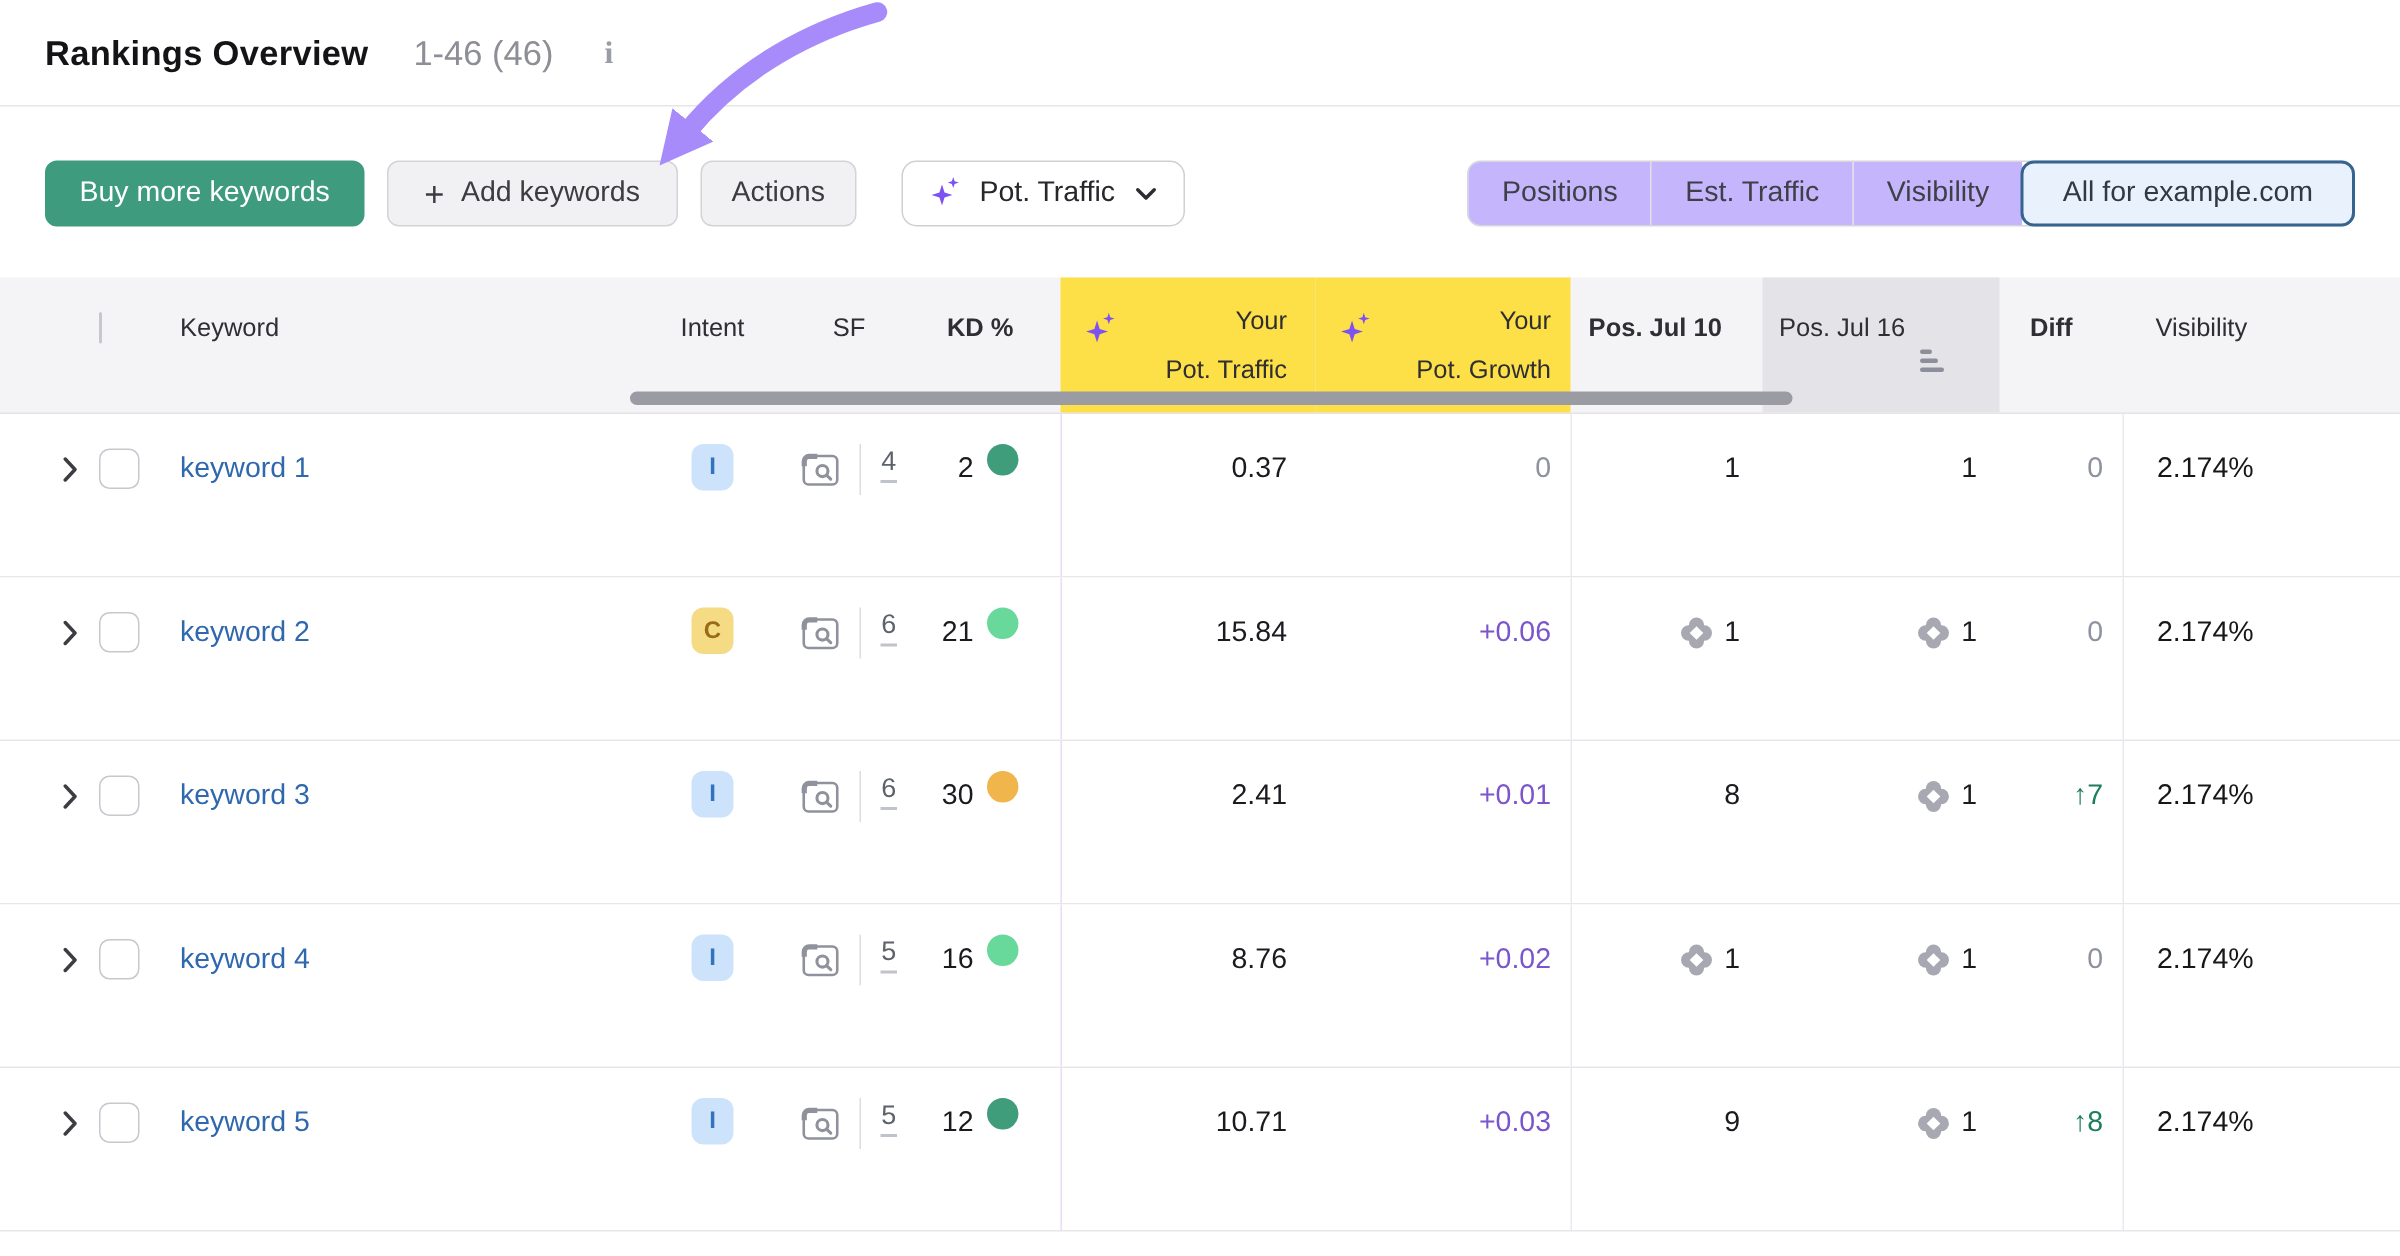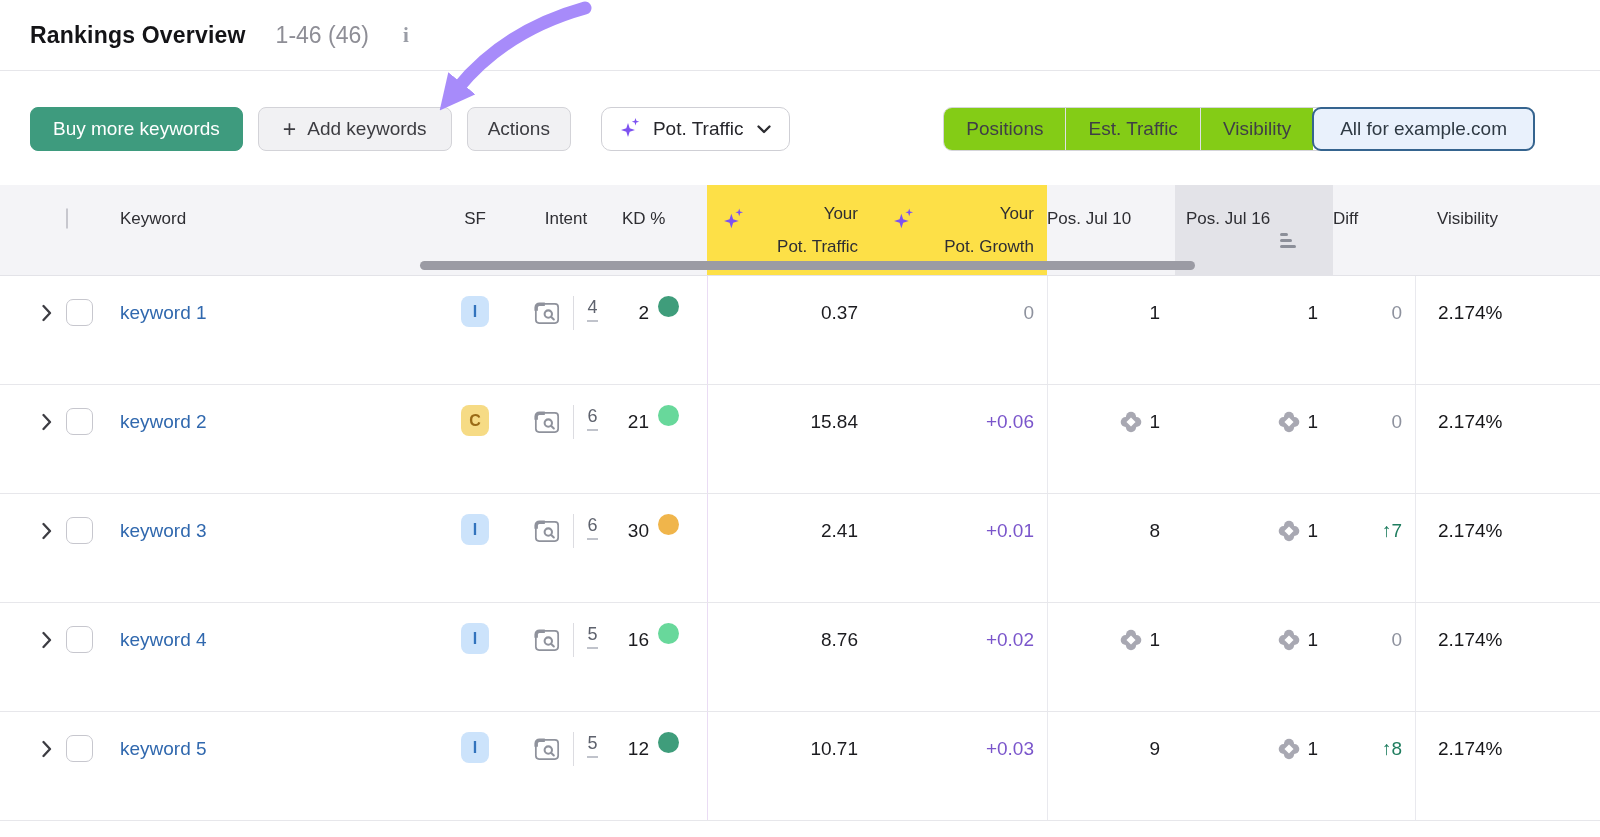--- a/index.html
+++ b/index.html
@@ -10,49 +10,49 @@
   }
   
   .titlebar { height:70px; display:flex; align-items:center; padding:0 30px;gap:20px; }
   .titlebar h1 { font-size:23px; font-weight:700; margin:0; color:#141417; letter-spacing:.2px; }
   .titlebar .range { font-size:23px; color:#8e8e96; margin-left:10px; font-weight:400; }
   .titlebar .info { font-family:"Liberation Serif", serif; font-weight:700; font-size:21px;
     color:#9a9da6; margin-left:14px; cursor:pointer; }
   .hr { height:1px; background:#e6e6ea; width:100%; }
 
   
-  .toolbar { display:flex; align-items:center; padding:0 65px 0 30px; margin-top:36px; height:44px; }
+  .toolbar { display:flex; align-items:center; padding:0 30px 0 30px; margin-top:36px; height:44px; }
   .btn { height:44px; border-radius:8px; font-size:19px; display:inline-flex; align-items:center;
          justify-content:center; cursor:pointer; border:1px solid transparent; white-space:nowrap; }
   .btn.green { background:#3e9b7e; color:#fff; border-color:#3e9b7e; padding:0 22px; margin-right:15px; font-weight:500; }
   .btn.gray  { background:#f1f1f3; color:#3c3c41; border-color:#d3d3d8; padding:0 20px; }
   .btn.add   { margin-right:15px; padding:0 24px; }
   .btn.add .plus { font-size:23px; font-weight:400; margin-right:11px; color:#3c3c41; line-height:1; }
   .btn.actions { margin-right:30px; }
   .btn.white { background:#fff; color:#26262b; border-color:#cfcfd5; border-radius:10px; padding:0 18px; }
   .btn.white .lbl { margin:0 14px 0 11px; }
 
   .segmented { margin-left:auto; display:flex; height:44px; background:#fff;
                border:1px solid #d5d5da; border-radius:9px; }
   .seg { display:flex; align-items:center; justify-content:center; font-size:19px; color:#3f3f46;
-         padding:0 22px; border-left:1px solid #e0e0e4; cursor:pointer; position:relative; background:#84cc16; }
+         padding:0 22px; border-left:1px solid #e0e0e4; cursor:pointer; position:relative; background:#c4b5fd; }
   .seg:first-child { border-left:none; border-radius:8px 0 0 8px; }
   .seg:last-child { border-radius:0 8px 8px 0; }
   .seg.selected { background:#e9f1fc; border:2px solid #35648f; border-radius:9px; margin:-1px; z-index:1;
                   color:#2f3a44; padding:0 26px; }
 
   
   .table { margin-top:34px; width:1600px; }
   .trow, .thead {
     display:grid;
     grid-template-columns:66px 44px 330px 70px 112px 85px 170px 170px 128px 158px 82px 1fr;
   }
   .thead { height:91px; background:#f4f4f7; position:relative; border-bottom:1px solid #e3e3e8; }
   .hcell { font-size:17px; color:#2e2e33; padding-top:20px; line-height:27px; }
-  .hcell.right { text-align:left; }
+  .hcell.right { text-align:center;font-weight:bold; }
   .h-kw { padding-left:10px; }
   .h-intent { text-align:center; }
   .h-sf { text-align:center; }
   .h-kd { padding-right:22px; }
   .h-purple { background:#fde047; position:relative; padding-top:12px; line-height:33px; text-align:right; }
   .h-purple .sparkle { position:absolute; left:16px; top:22px; }
   .h-pt { padding-right:19px; }
   .h-pg { padding-right:13px; }
   .h-p10 { padding-right:15px; }
   .h-p16 { background:#e3e3e8; padding-left:11px; display:flex; align-items:flex-start; gap:10px;text-align:right; }
@@ -138,22 +138,22 @@
   </div>
 </div>
 
 <div class="table">
   <div class="thead">
     <div class="hcell"></div>
     <div class="hcell h-check">
       <span class="checkbox"></span>
     </div>
     <div class="hcell h-kw">Keyword</div>
+    <div class="hcell h-intent">Intent</div>
     <div class="hcell h-sf">SF</div>
-    <div class="hcell h-intent">Intent</div>
     <div class="hcell h-kd right">KD %</div>
     <div class="hcell h-purple h-pt">
       <span class="sparkle">
         <svg width="23" height="26" viewBox="0 0 22 24">
             <path fill="#7d52f0" d="M8 6 L9.7 11.3 L15 13 L9.7 14.7 L8 20 L6.3 14.7 L1 13 L6.3 11.3 Z"></path>
             <path fill="#7d52f0" d="M15.5 1 L16.4 3.8 L19.2 4.7 L16.4 5.6 L15.5 8.4 L14.6 5.6 L11.8 4.7 L14.6 3.8 Z"></path>
           </svg>
       </span>
       <div>Your</div>
       <div>Pot. Traffic</div>

